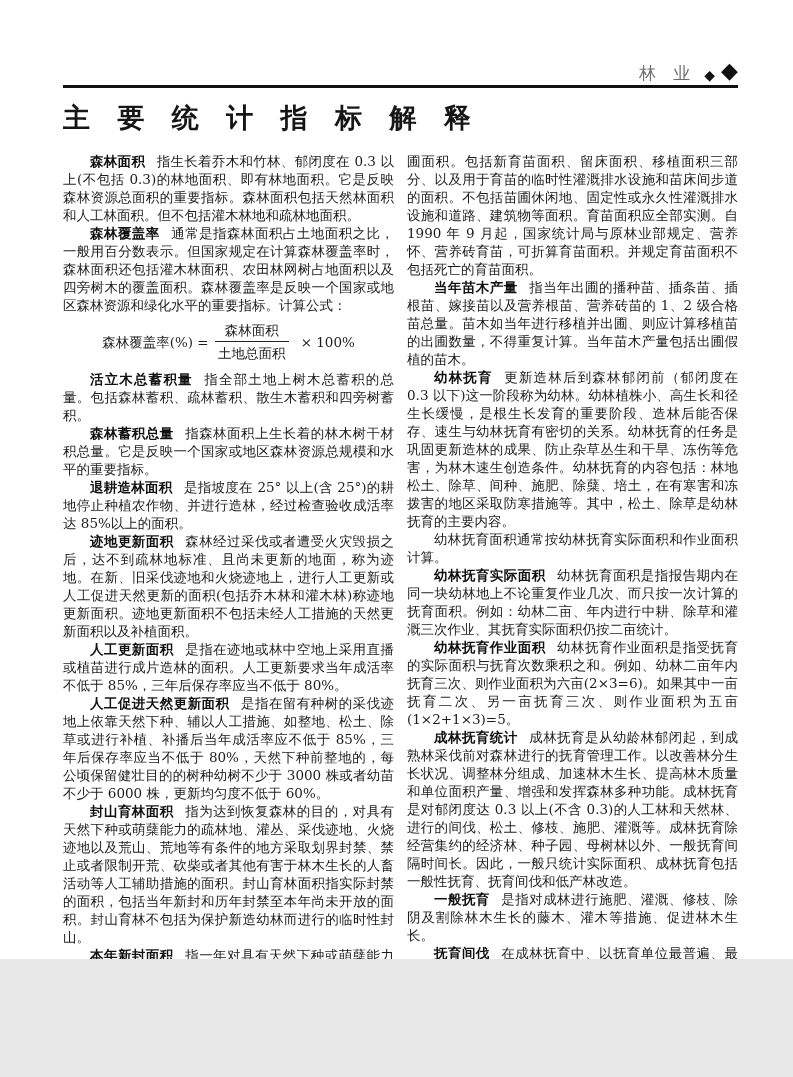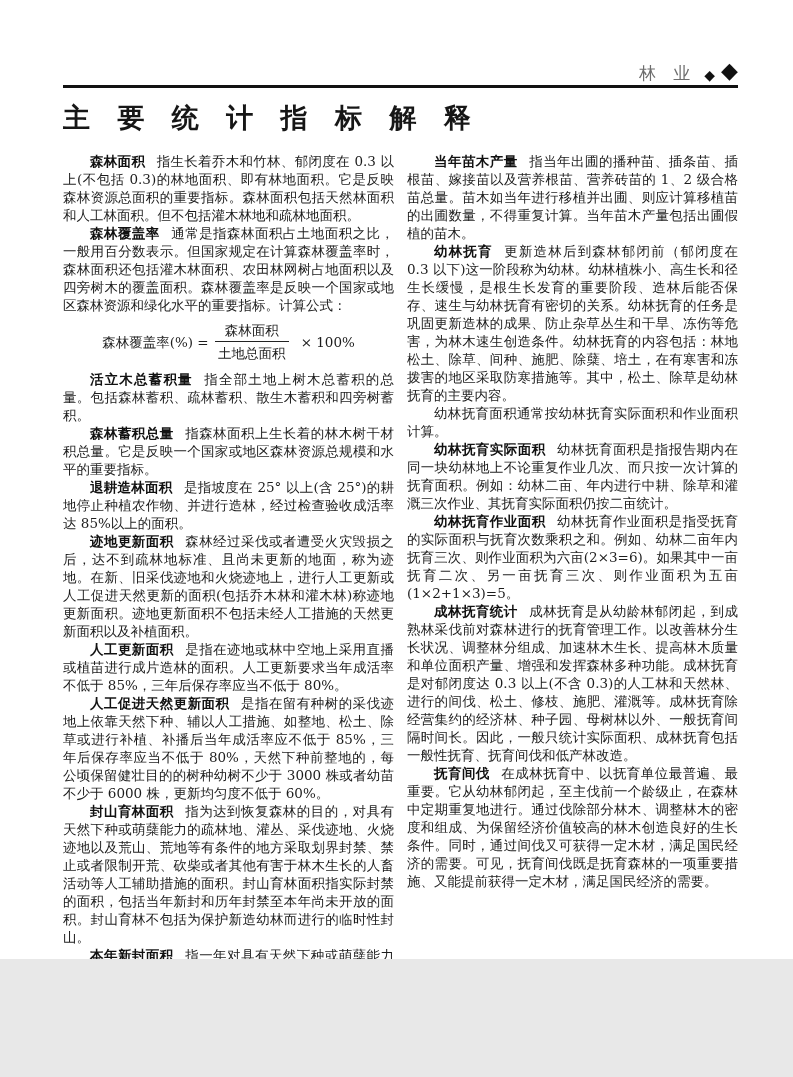--- a/index.html
+++ b/index.html
@@ -123,26 +123,28 @@
       <p class="para"><b class="term">森林蓄积总量</b><span class="def">指森林面积上生长着的林木树干材积总量。它是反映一个国家或地区森林资源总规模和水平的重要指标。</span></p>
       <p class="para"><b class="term">退耕造林面积</b><span class="def">是指坡度在 25° 以上(含 25°)的耕地停止种植农作物、并进行造林，经过检查验收成活率达 85%以上的面积。</span></p>
       <p class="para"><b class="term">迹地更新面积</b><span class="def">森林经过采伐或者遭受火灾毁损之后，达不到疏林地标准、且尚未更新的地面，称为迹地。在新、旧采伐迹地和火烧迹地上，进行人工更新或人工促进天然更新的面积(包括乔木林和灌木林)称迹地更新面积。迹地更新面积不包括未经人工措施的天然更新面积以及补植面积。</span></p>
       <p class="para"><b class="term">人工更新面积</b><span class="def">是指在迹地或林中空地上采用直播或植苗进行成片造林的面积。人工更新要求当年成活率不低于 85%，三年后保存率应当不低于 80%。</span></p>
       <p class="para"><b class="term">人工促进天然更新面积</b><span class="def">是指在留有种树的采伐迹地上依靠天然下种、辅以人工措施、如整地、松土、除草或进行补植、补播后当年成活率应不低于 85%，三年后保存率应当不低于 80%，天然下种前整地的，每公顷保留健壮目的的树种幼树不少于 3000 株或者幼苗不少于 6000 株，更新均匀度不低于 60%。</span></p>
       <p class="para"><b class="term">封山育林面积</b><span class="def">指为达到恢复森林的目的，对具有天然下种或萌蘖能力的疏林地、灌丛、采伐迹地、火烧迹地以及荒山、荒地等有条件的地方采取划界封禁、禁止或者限制开荒、砍柴或者其他有害于林木生长的人畜活动等人工辅助措施的面积。封山育林面积指实际封禁的面积，包括当年新封和历年封禁至本年尚未开放的面积。封山育林不包括为保护新造幼林而进行的临时性封山。</span></p>
       <p class="para"><b class="term">本年新封面积</b><span class="def">指一年对具有天然下种或萌蘖能力的疏林地、灌丛、采伐面积、火烧迹地以及荒山荒地等有条件的地方新采取划界封禁、禁止或者限制开荒、砍材或者其他有害于林木生长的人畜活动等人工辅助措施的面积。</span></p>
     </div>
 
     <div class="col">
+      <p class="para cont"><span class="def">圃面积。包括新育苗面积、留床面积、移植面积三部分、以及用于育苗的临时性灌溉排水设施和苗床间步道的面积。不包括苗圃休闲地、固定性或永久性灌溉排水设施和道路、建筑物等面积。育苗面积应全部实测。自 1990 年 9 月起，国家统计局与原林业部规定、营养怀、营养砖育苗，可折算育苗面积。并规定育苗面积不包括死亡的育苗面积。</span></p>
       <p class="para"><b class="term">当年苗木产量</b><span class="def">指当年出圃的播种苗、插条苗、插根苗、嫁接苗以及营养根苗、营养砖苗的 1、2 级合格苗总量。苗木如当年进行移植并出圃、则应计算移植苗的出圃数量，不得重复计算。当年苗木产量包括出圃假植的苗木。</span></p>
       <p class="para"><b class="term">幼林抚育</b><span class="def">更新造林后到森林郁闭前（郁闭度在 0.3 以下)这一阶段称为幼林。幼林植株小、高生长和径生长缓慢，是根生长发育的重要阶段、造林后能否保存、速生与幼林抚育有密切的关系。幼林抚育的任务是巩固更新造林的成果、防止杂草丛生和干旱、冻伤等危害，为林木速生创造条件。幼林抚育的内容包括：林地松土、除草、间种、施肥、除蘖、培土，在有寒害和冻拨害的地区采取防寒措施等。其中，松土、除草是幼林抚育的主要内容。</span></p>
       <p class="para"><span class="def">幼林抚育面积通常按幼林抚育实际面积和作业面积计算。</span></p>
       <p class="para"><b class="term">幼林抚育实际面积</b><span class="def">幼林抚育面积是指报告期内在同一块幼林地上不论重复作业几次、而只按一次计算的抚育面积。例如：幼林二亩、年内进行中耕、除草和灌溉三次作业、其抚育实际面积仍按二亩统计。</span></p>
       <p class="para"><b class="term">幼林抚育作业面积</b><span class="def">幼林抚育作业面积是指受抚育的实际面积与抚育次数乘积之和。例如、幼林二亩年内抚育三次、则作业面积为六亩(2×3=6)。如果其中一亩抚育二次、另一亩抚育三次、则作业面积为五亩(1×2+1×3)=5。</span></p>
       <p class="para"><b class="term">成林抚育统计</b><span class="def">成林抚育是从幼龄林郁闭起，到成熟林采伐前对森林进行的抚育管理工作。以改善林分生长状况、调整林分组成、加速林木生长、提高林木质量和单位面积产量、增强和发挥森林多种功能。成林抚育是对郁闭度达 0.3 以上(不含 0.3)的人工林和天然林、进行的间伐、松土、修枝、施肥、灌溉等。成林抚育除经营集约的经济林、种子园、母树林以外、一般抚育间隔时间长。因此，一般只统计实际面积、成林抚育包括一般性抚育、抚育间伐和低产林改造。</span></p>
+      <p class="para"><b class="term">一般抚育</b><span class="def">是指对成林进行施肥、灌溉、修枝、除阴及割除林木生长的藤木、灌木等措施、促进林木生长。</span></p>
       <p class="para"><b class="term">抚育间伐</b><span class="def">在成林抚育中、以抚育单位最普遍、最重要。它从幼林郁闭起，至主伐前一个龄级止，在森林中定期重复地进行。通过伐除部分林木、调整林木的密度和组成、为保留经济价值较高的林木创造良好的生长条件。同时，通过间伐又可获得一定木材，满足国民经济的需要。可见，抚育间伐既是抚育森林的一项重要措施、又能提前获得一定木材，满足国民经济的需要。</span></p>
     </div>
 
   </div>
 
   <div class="footer">
     <span class="page-num">·215·</span>
   </div>
 
 </div>

